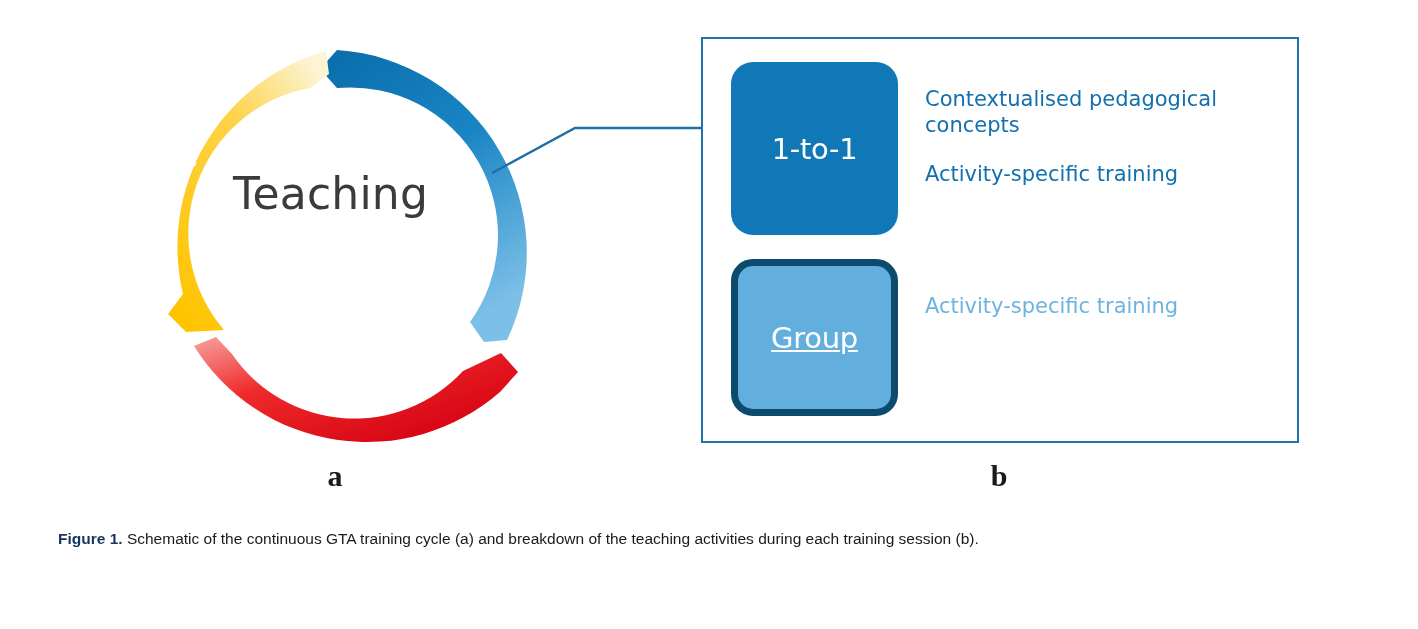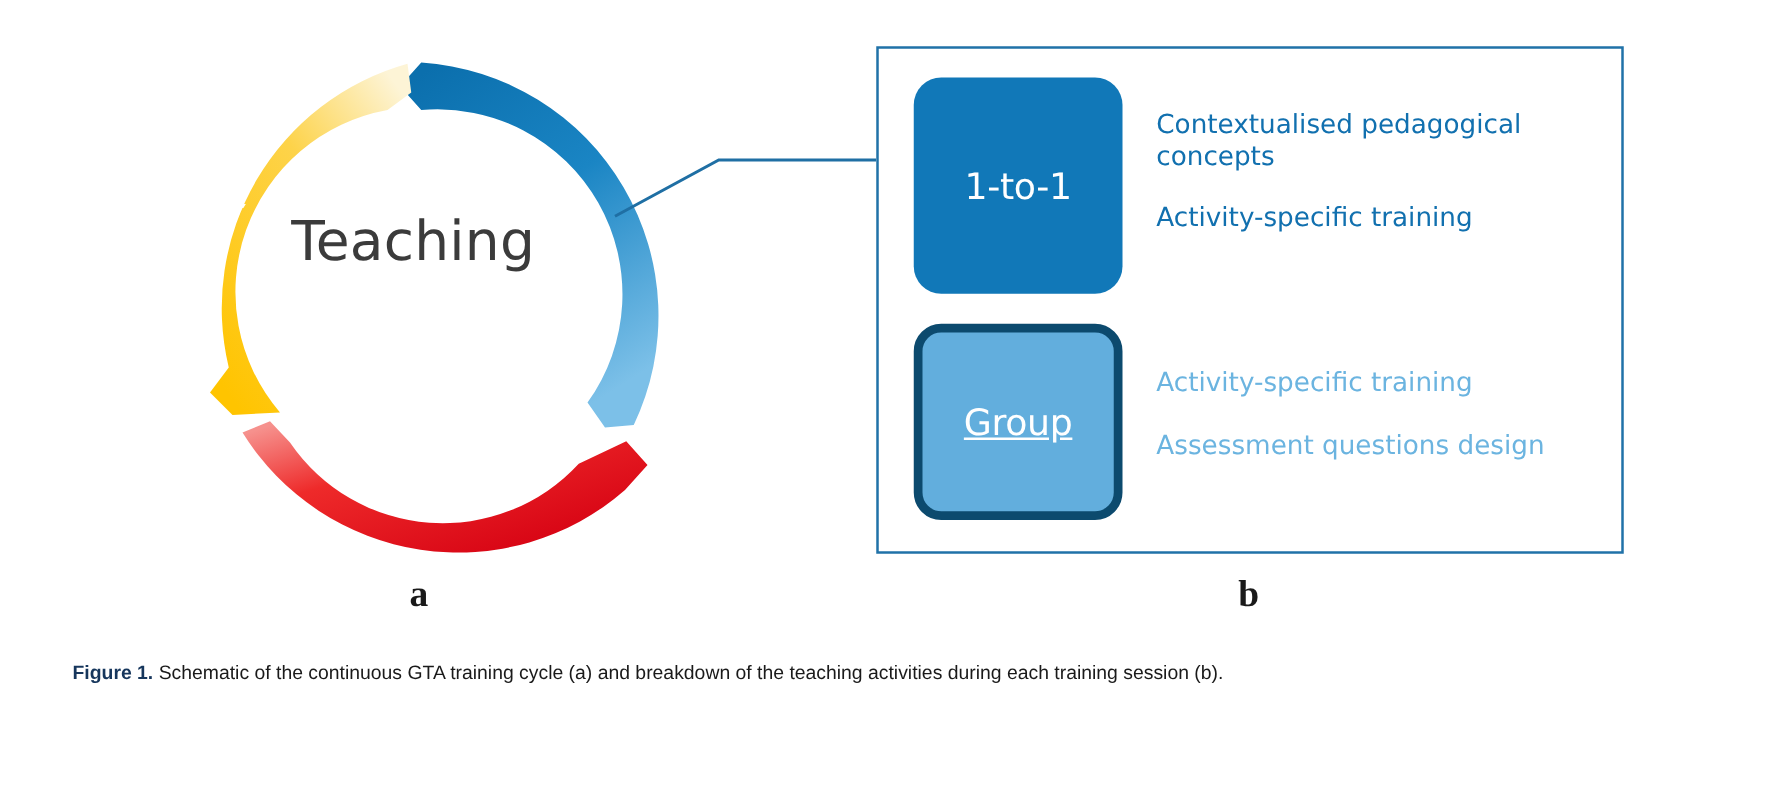--- a/index.html
+++ b/index.html
@@ -229,21 +229,20 @@
       <div class="bullet-line">Contextualised pedagogical concepts</div>
       <div class="bullet-line">Activity-specific training</div>
     </div>
 
     <div class="role-box" id="box-group">
       <span>Group</span>
     </div>
 
     <div class="bullet-group" id="bullets-group">
       <div class="bullet-line">Activity-specific training</div>
-      <div class="bullet-line">Assessment questions design</div>
     </div>
   </div>
 
   <div class="sub-label" id="label-a">a</div>
   <div class="sub-label" id="label-b">b</div>
 
   <div id="caption"><span id="caption-label">Figure 1.</span><span> Schematic of the continuous GTA training cycle (a) and breakdown of the teaching activities during each training session (b).</span></div>
 
 </div>
 

